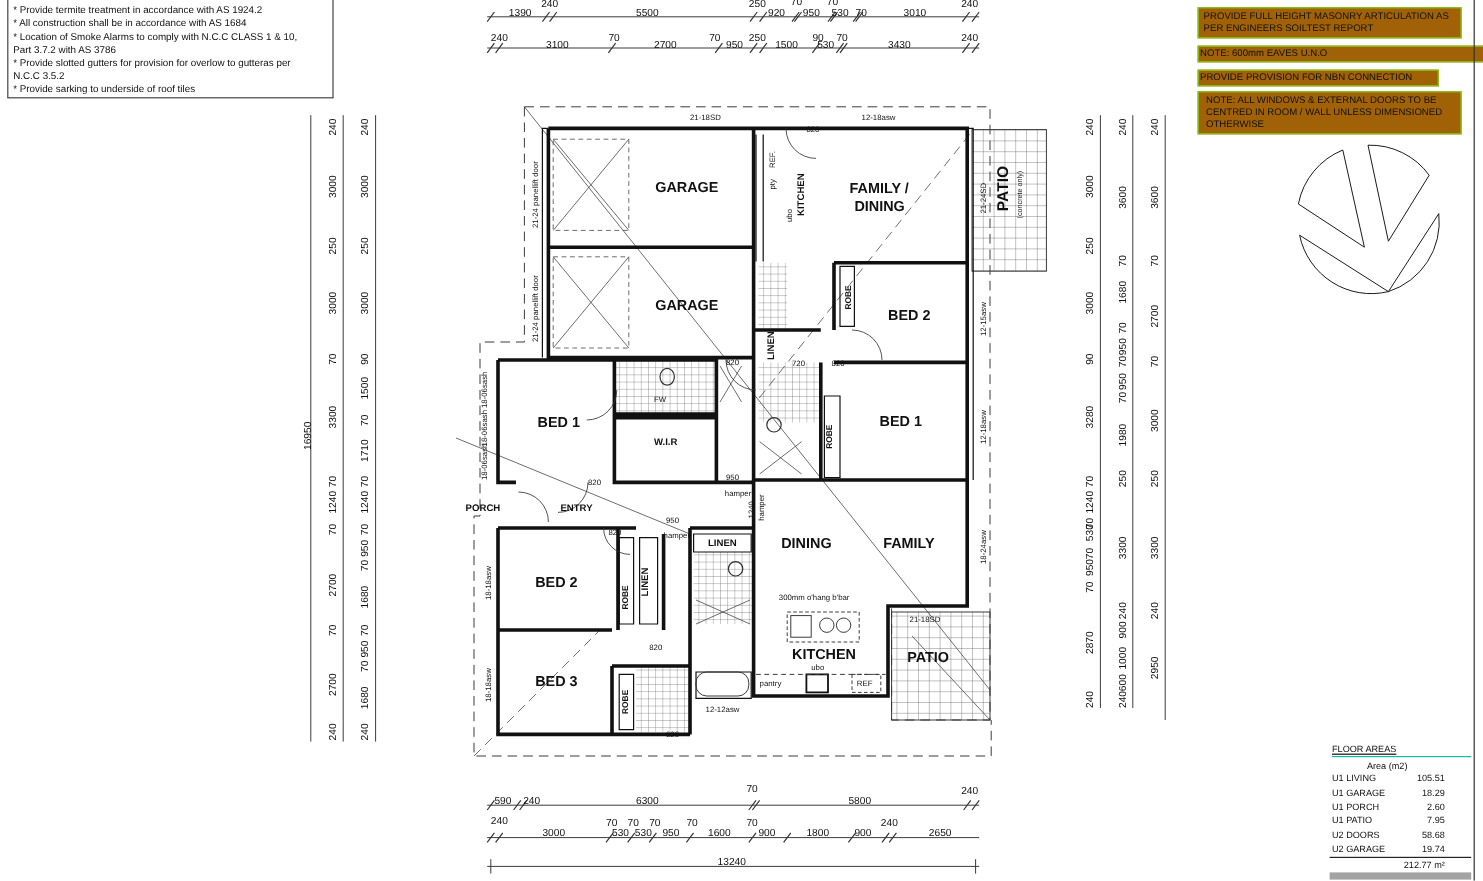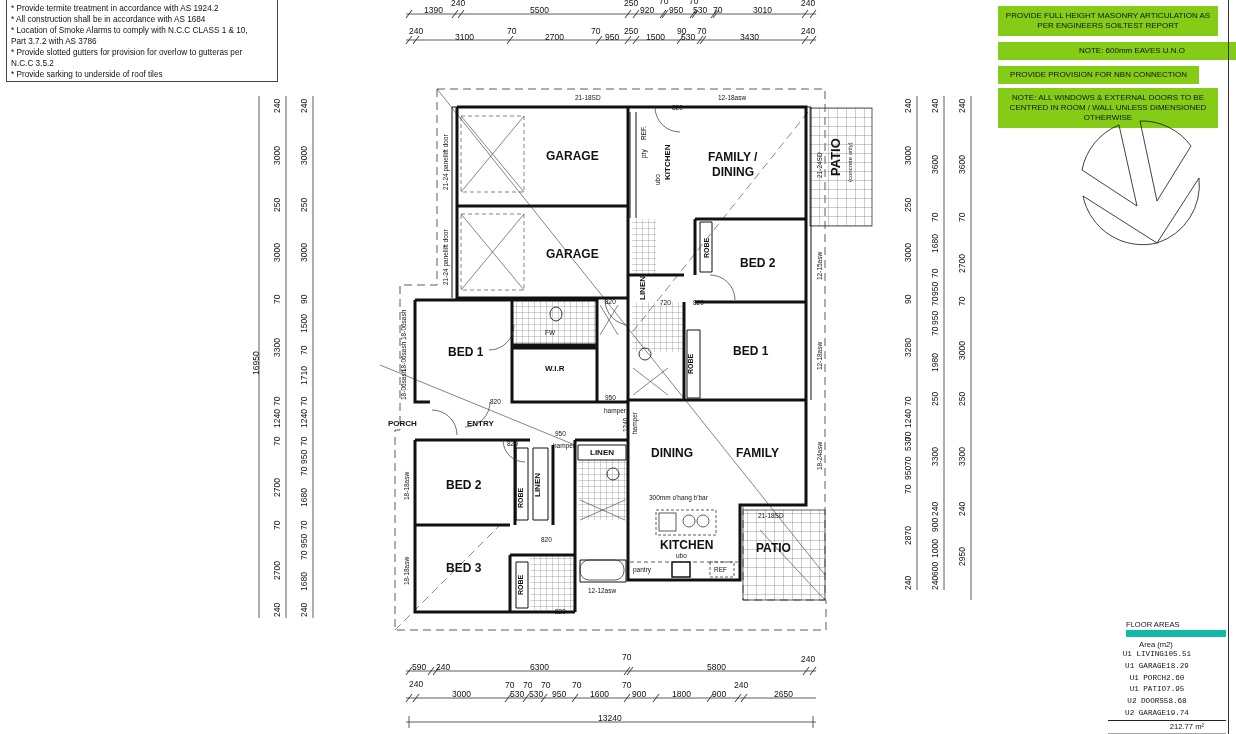--- a/index.html
+++ b/index.html
@@ -1,26 +1,26 @@
 <!DOCTYPE html>
 <html><head>
 <meta charset="utf-8">
 <style>
   html,body{margin:0;padding:0;background:#fff;}
   body{width:1236px;height:734px;position:relative;overflow:hidden;font-family:"Liberation Sans",sans-serif;color:#111;}
   .abs{position:absolute;}
   .notes-box{left:6px;top:-8px;width:272px;height:90px;border:1px solid #444;font-size:8.2px;line-height:11px;padding:2px 4px;box-sizing:border-box;}
   .notes-box div{white-space:nowrap;}
-  .rnote{border:3px solid #84cc16;font-size:8px;text-align:center;line-height:10px;box-sizing:border-box;background:#84cc16;}
+  .rnote{border:1px solid #84cc16;font-size:8px;text-align:left;line-height:10px;box-sizing:border-box;background:#a16207;}
   .rn-wrap{left:996px;top:6px;width:226px;}
   .rightline{left:1228px;top:0;width:1px;height:734px;background:#333;}
   .areas{left:1108px;top:620px;width:118px;font-size:7.6px;}
-  .areas .title{border-bottom:7px solid #14b8a6;padding-bottom:1px;margin-left:18px;}
+  .areas .title{border-bottom:1px solid #14b8a6;padding-bottom:1px;margin-left:2px;text-decoration:underline;}
   .areas .hdr{text-align:center;padding-right:22px;margin-top:3px;}
-  .areas .row{display:flex;justify-content:center;height:11.8px;line-height:11.8px;padding:0 22px 0 2px;font-family:Liberation Mono, monospace;}
+  .areas .row{display:flex;justify-content:space-between;height:11.8px;line-height:11.8px;padding:0 22px 0 2px;}
   .areas .total{border-top:1px solid #222;border-bottom:6px solid #a3a3a3;text-align:right;padding-right:22px;font-weight:normal;line-height:12px;}
   svg text{font-family:"Liberation Sans",sans-serif;}
   .room{font-weight:bold;font-family:"DejaVu Sans",sans-serif;}
 </style>
 </head>
 <body>
 
 <div class="abs notes-box">
   <div style="margin-top:8px">* Provide termite treatment in accordance with AS 1924.2</div>
   <div>* All construction shall be in accordance with AS 1684</div>

